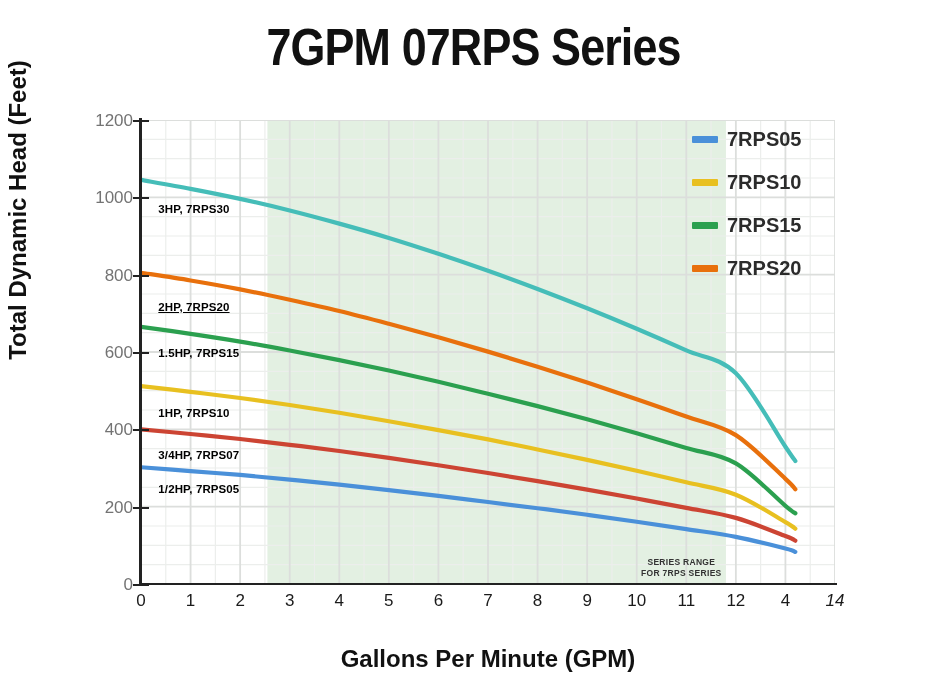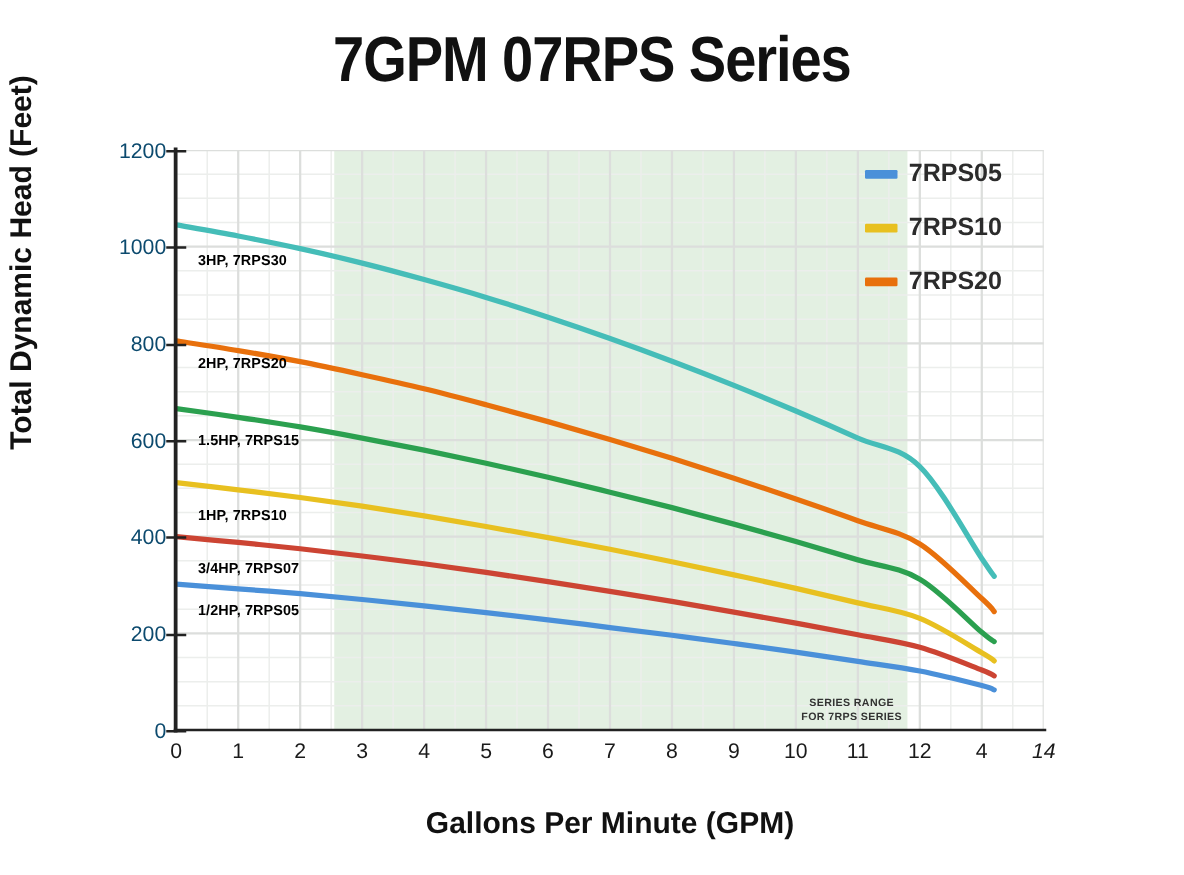--- a/index.html
+++ b/index.html
@@ -39,21 +39,21 @@
 
   .axis-y{
     position:absolute;left:139px;top:118px;width:3px;height:468px;background:#222;
   }
   .axis-x{
     position:absolute;left:139px;top:583px;width:698px;height:2px;background:#222;
   }
 
   .ytick-label{
     position:absolute;right:0;width:60px;text-align:right;
-    font-size:17px;color:#0c4a6e;transform:translateY(-9px);
+    font-size:17px;color:#737373;transform:translateY(-9px);
   }
   .ytick-mark{
     position:absolute;left:133px;width:16px;height:2px;background:#222;
   }
   .ytick-box{position:absolute;left:63px;width:70px;}
 
   .xtick-label{
     position:absolute;top:591px;width:40px;text-align:center;
     font-size:17px;color:#1a1a1a;
   }
@@ -205,21 +205,21 @@
       <div class="xtick-label" style="left: 517.571px;">8</div>
       <div class="xtick-label" style="left: 567.143px;">9</div>
       <div class="xtick-label" style="left: 616.714px;">10</div>
       <div class="xtick-label" style="left: 666.286px;">11</div>
       <div class="xtick-label" style="left: 715.857px;">12</div>
       <div class="xtick-label" style="left: 765.429px;">4</div>
       <div class="xtick-label" style="left: 815px; font-style: italic;">14</div>
     </div>
   <div id="curve-label-layer">
       <div class="curve-label" style="left: 158.35px; top: 203.133px;">3HP, 7RPS30</div>
-      <div class="curve-label" style="left: 158.35px; top: 285px;">2HP, 7RPS20</div>
+      <div class="curve-label" style="left: 158.35px; top: 301px; text-decoration: underline;">2HP, 7RPS20</div>
       <div class="curve-label" style="left: 158.35px; top: 347.36px;">1.5HP, 7RPS15</div>
       <div class="curve-label" style="left: 158.35px; top: 406.907px;">1HP, 7RPS10</div>
       <div class="curve-label" style="left: 158.35px; top: 449.44px;">3/4HP, 7RPS07</div>
       <div class="curve-label" style="left: 158.35px; top: 483px;">1/2HP, 7RPS05</div>
     </div>
 
   <div class="band-note" id="band-note" style="left: 631.329px; top: 556.933px; width: 100px;">
     <div>SERIES RANGE</div>
     <div>FOR 7RPS SERIES</div>
   </div>
@@ -227,18 +227,22 @@
   <div class="legend" id="legend">
       <div class="legend-row">
         <span class="legend-swatch" style="background: rgb(74, 144, 217);"></span>
         <span class="legend-text">7RPS05</span>
       </div>
       <div class="legend-row">
         <span class="legend-swatch" style="background: rgb(232, 192, 32);"></span>
         <span class="legend-text">7RPS10</span>
       </div>
       <div class="legend-row">
+        <span class="legend-swatch" style="background: rgb(43, 160, 79);"></span>
+        <span class="legend-text">7RPS15</span>
+      </div>
+      <div class="legend-row">
         <span class="legend-swatch" style="background: rgb(232, 112, 12);"></span>
         <span class="legend-text">7RPS20</span>
       </div>
     </div>
 
 </div>
 
 </body></html>

